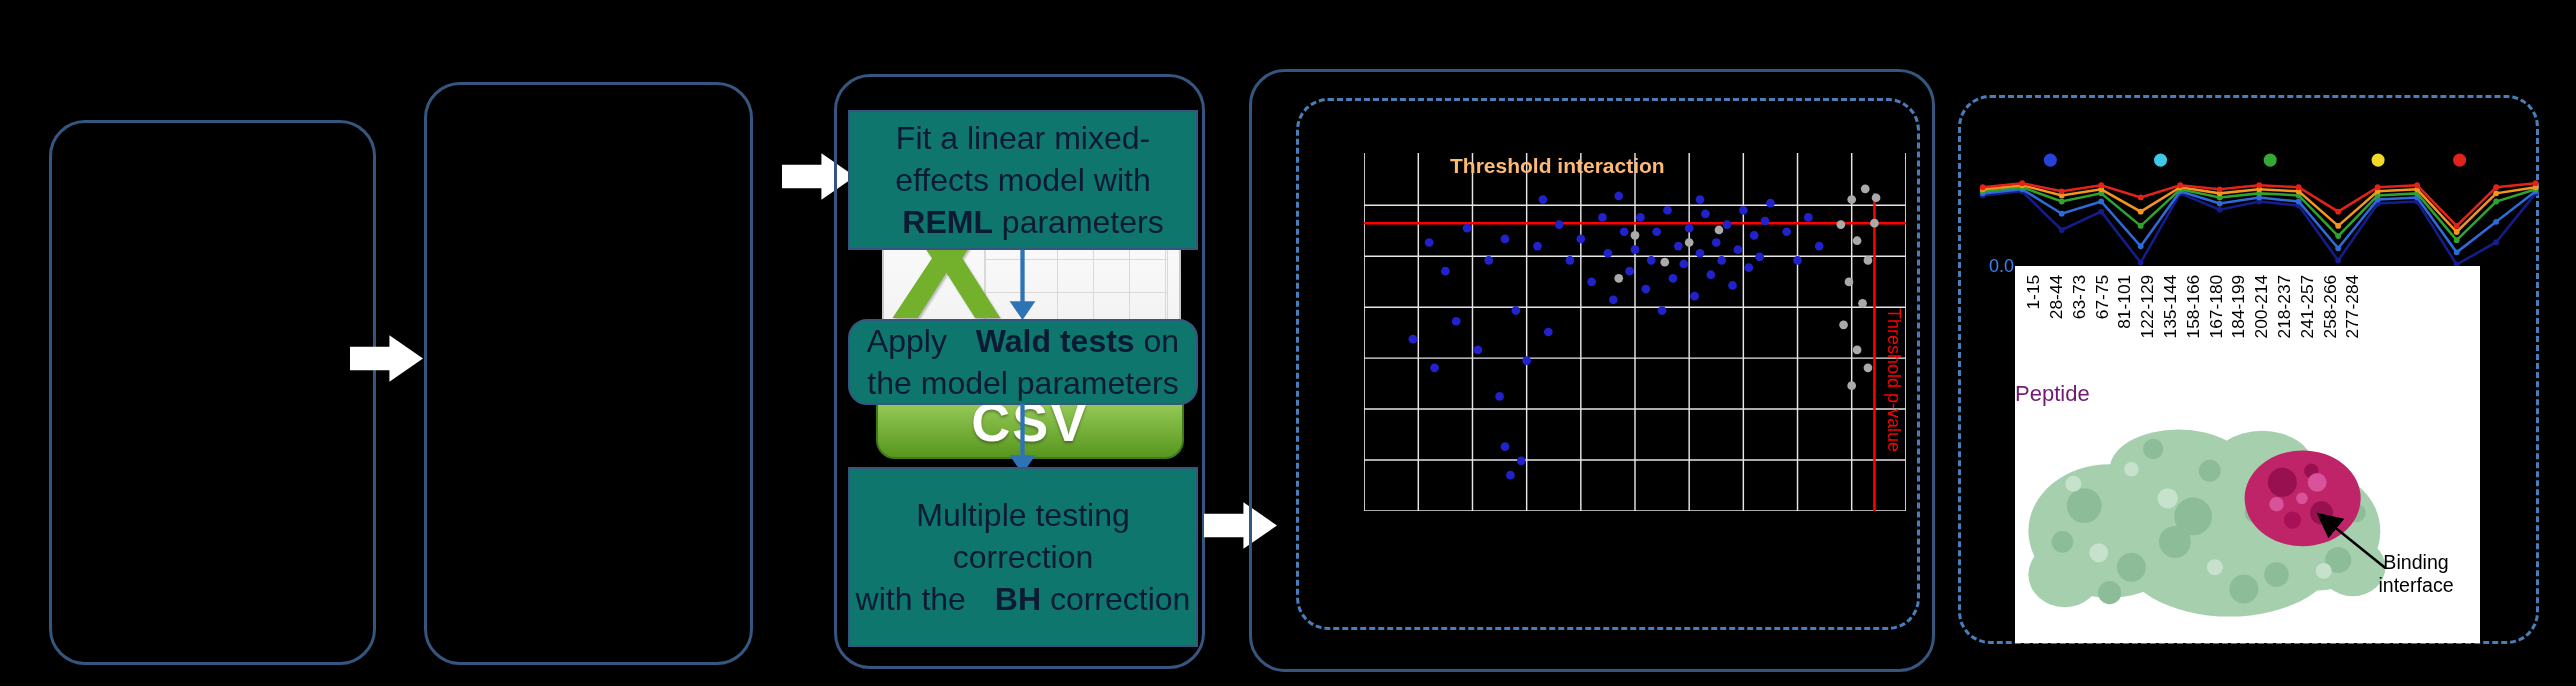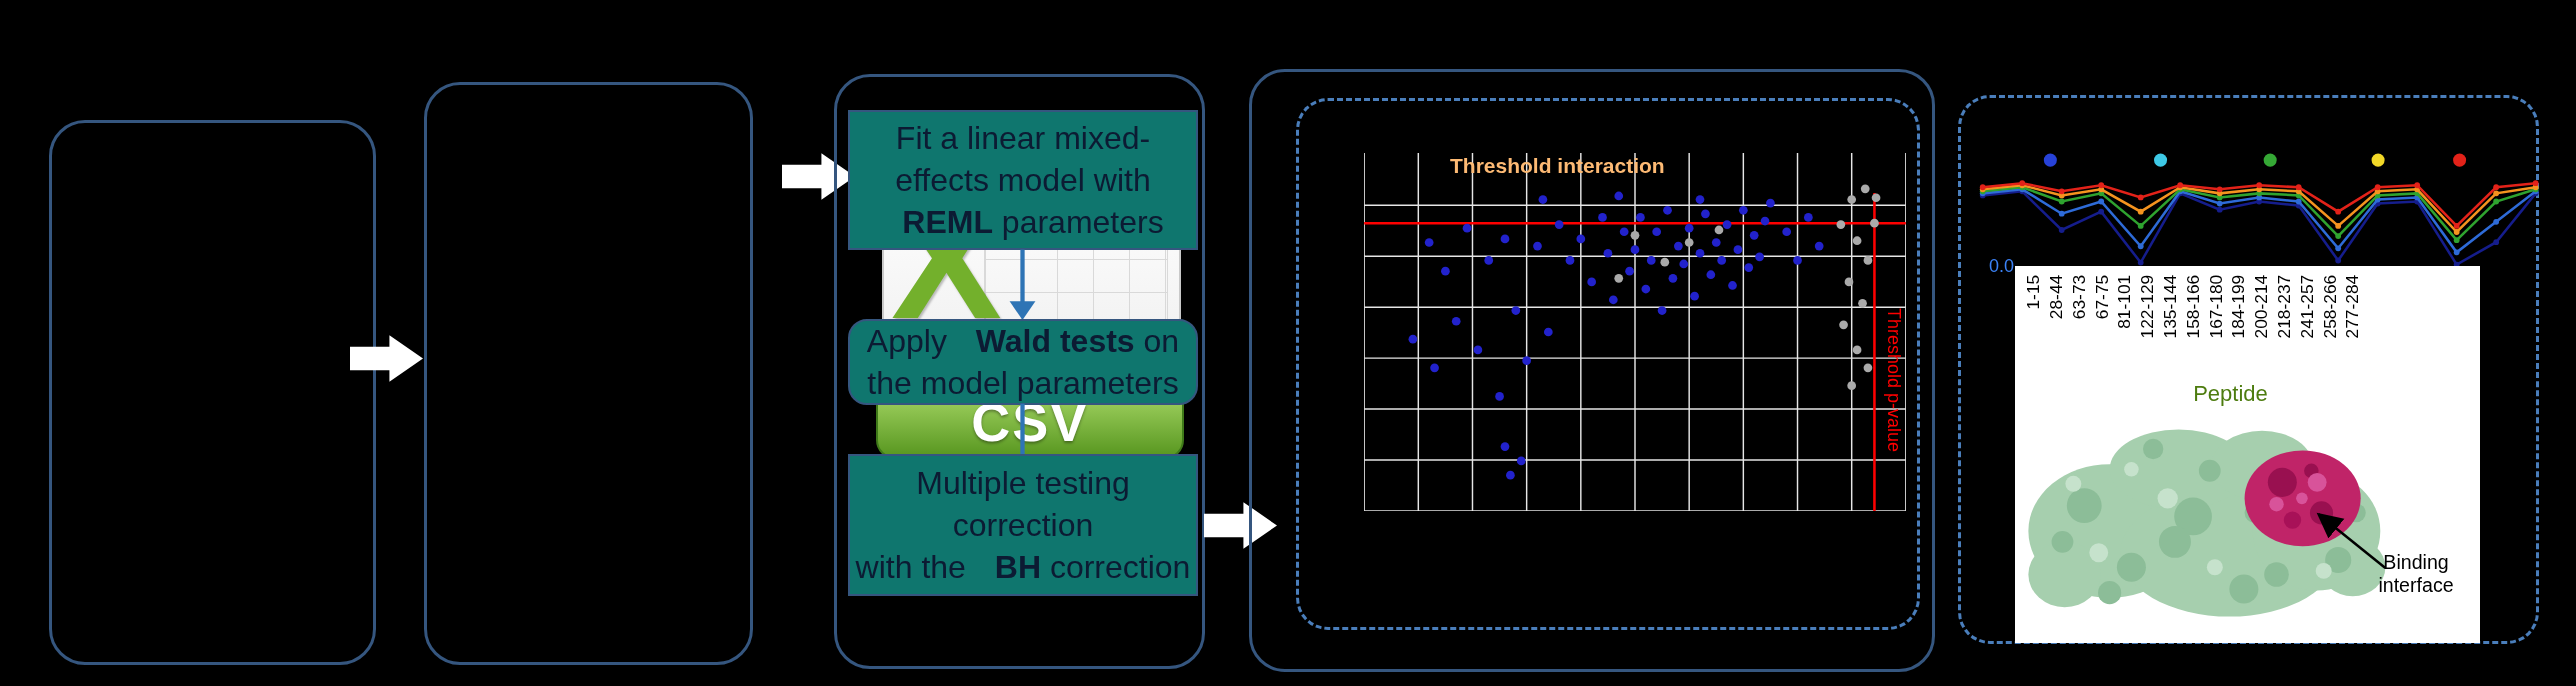--- a/index.html
+++ b/index.html
@@ -37,36 +37,36 @@
     font-weight:bold;letter-spacing:2.2px;text-shadow:0 2.2px 2.9px rgba(0,0,0,0.35);}
 
   
   .pbox{position:absolute;left:848px;width:350px;background:#0f766e;border:2.2px solid #35567f;
     color:#0c1b33;font-size:32px;line-height:42px;box-sizing:border-box;
     display:flex;align-items:center;justify-content:center;}
   .pbox .txt{white-space:pre-line;text-align:center;}
   .pbox b{font-weight:700;margin-left:20px;}
   #box1{top:110px;height:140px;}
   #box2{top:319px;height:86px;border-radius:19px;}
-  #box3{top:454px;height:142px;}
+  #box3{top:467px;height:180px;}
   .varrow{position:absolute;left:1006px;width:33px;height:73px;}
   #va1{top:249px;}
   #va2{top:403px;}
 
   
   #scatter-svg{position:absolute;left:1364px;top:153px;}
   #thr-h{position:absolute;left:1450px;top:154px;color:#fdba74;font-size:21px;font-weight:600;}
   #thr-v{position:absolute;left:1883px;top:308px;color:#f00;font-size:18px;writing-mode:vertical-rl;}
 
   
   #line-svg{position:absolute;left:1974px;top:131px;}
   #ytick{position:absolute;left:1989px;top:256px;color:#3b82f6;font-size:18px;}
   #whitebox{position:absolute;left:2015px;top:266px;width:465px;height:377px;background:#fff;}
   #peptide-axis-svg{position:absolute;left:5.8px;top:2.9px;}
-  #xlabel{position:absolute;left:0;top:115px;width:361px;text-align:center;color:#4d7c0f;font-size:22px;margin-left:35px;}
+  #xlabel{position:absolute;left:0;top:115px;width:361px;color:#701a75;font-size:22px;}
   #protein-svg{position:absolute;left:7.3px;top:138px;}
   #binding{position:absolute;left:348px;top:285px;width:106px;color:#000;font-size:19.6px;
     line-height:22.5px;text-align:center;}
   svg text{font-family:"Liberation Sans",sans-serif;}
 </style>
 </head>
 <body>
 
 <div class="canvas">
 

